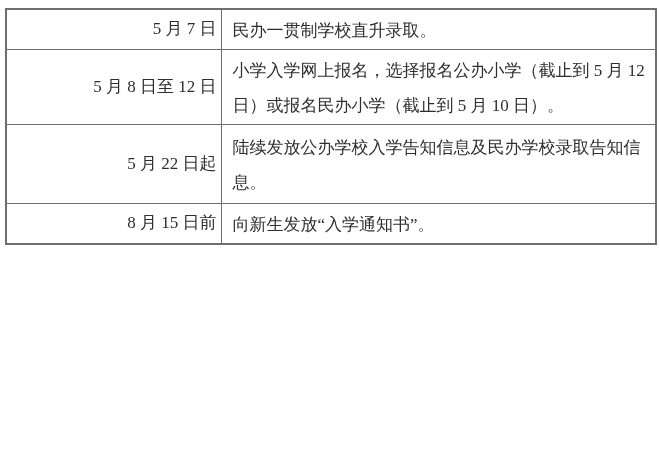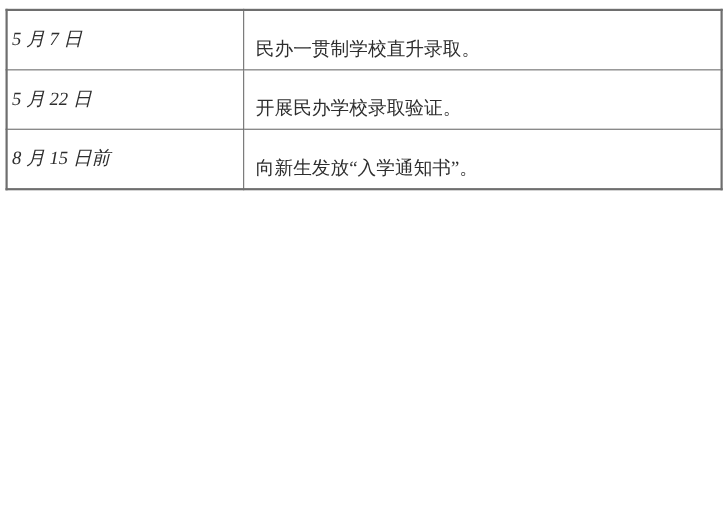--- a/index.html
+++ b/index.html
@@ -29,28 +29,27 @@
   col.c-date  { width: 215px; }
   col.c-event { width: 435px; }
   td {
     border: 1px solid #6e6e6e;
     color: #2e2e2e;
     font-size: 17px;
     vertical-align: middle;
     overflow: hidden;
   }
   td.date {
-    text-align: left;
+    text-align: right;
     padding: 0 4px;
     line-height: 1.35;
-    font-style: italic;
   }
   td.event {
     text-align: left;
-    padding: 17px 8px 1px 11px;
+    padding: 3px 8px 1px 11px;
     line-height: 35px;
   }
   
   tr.r0 { height: 33px; }
   tr.r1 { height: 72px; }
   tr.r2 { height: 32px; }
   tr.r3 { height: 36px; }
   tr.r4 { height: 71px; }
   tr.r5 { height: 32px; }
   tr.r6 { height: 79px; }
@@ -65,23 +64,27 @@
   <table class="schedule">
     <colgroup>
       <col class="c-date">
       <col class="c-event">
     </colgroup>
     <tbody>
       <tr class="r0">
         <td class="date">5 月 7 日</td>
         <td class="event">民办一贯制学校直升录取。</td>
       </tr>
-      <tr class="r5">
-        <td class="date">5 月 22 日</td>
-        <td class="event">开展民办学校录取验证。</td>
+      <tr class="r1">
+        <td class="date">5 月 8 日至 12 日</td>
+        <td class="event">小学入学网上报名，选择报名公办小学（截止到 5 月 12 日）或报名民办小学（截止到 5 月 10 日）。</td>
+      </tr>
+      <tr class="r6">
+        <td class="date">5 月 22 日起</td>
+        <td class="event">陆续发放公办学校入学告知信息及民办学校录取告知信息。</td>
       </tr>
       <tr class="r9">
         <td class="date">8 月 15 日前</td>
         <td class="event">向新生发放“入学通知书”。</td>
       </tr>
     </tbody>
   </table>
 </div>
 
 </body></html>

